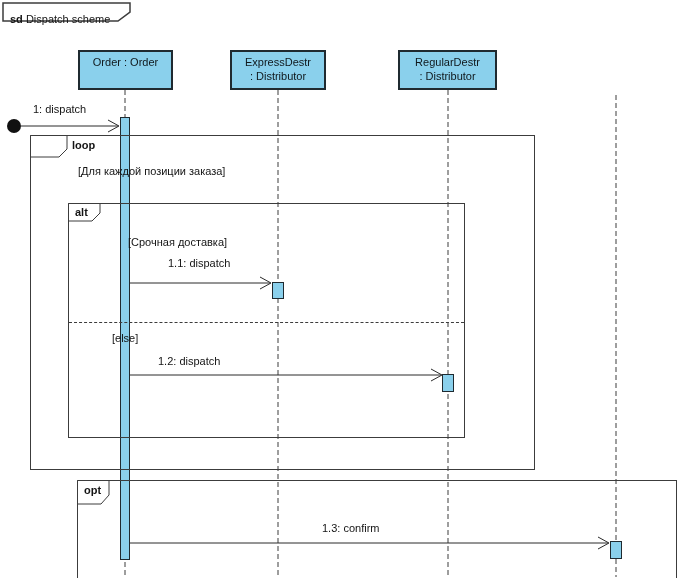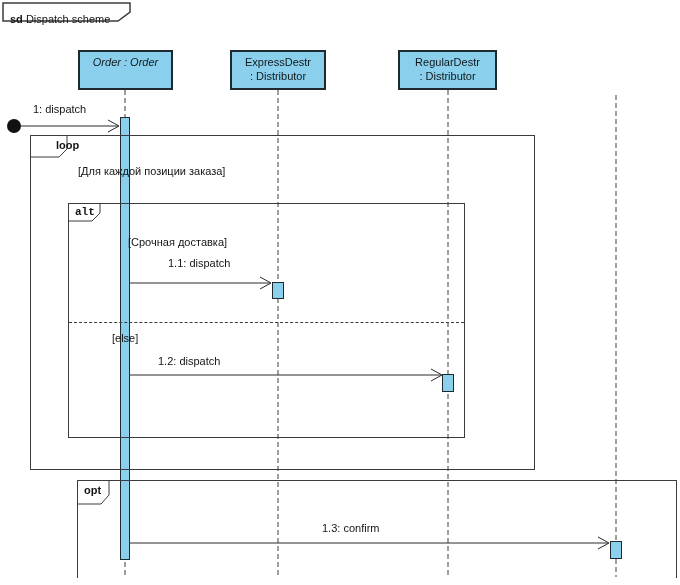--- a/index.html
+++ b/index.html
@@ -43,21 +43,21 @@
     <line x1="278" y1="90" x2="278" y2="577" stroke="#3c3c3c" stroke-width="1" stroke-dasharray="5,3"></line>
     <line x1="448" y1="90" x2="448" y2="577" stroke="#3c3c3c" stroke-width="1" stroke-dasharray="5,3"></line>
     <line x1="616" y1="95" x2="616" y2="577" stroke="#3c3c3c" stroke-width="1" stroke-dasharray="5,3"></line>
   </svg>
 
   <div class="activation" style="left:120px; top:117px; width:10px; height:443px;"></div>
   <div class="activation" style="left:272px; top:282px; width:12px; height:17px;"></div>
   <div class="activation" style="left:442px; top:374px; width:12px; height:18px;"></div>
   <div class="activation" style="left:610px; top:541px; width:12px; height:18px;"></div>
 
-  <div class="hdr" style="left:78px; top:50px; width:95px; height:40px;font-style:italic;">
+  <div class="hdr" style="left:78px; top:50px; width:95px; height:40px;">
     <div>Order : Order</div>
   </div>
   <div class="hdr" style="left:230px; top:50px; width:96px; height:40px;">
     <div>ExpressDestr</div>
     <div>: Distributor</div>
   </div>
   <div class="hdr" style="left:398px; top:50px; width:99px; height:40px;">
     <div>RegularDestr</div>
     <div>: Distributor</div>
   </div>
@@ -87,22 +87,22 @@
 
     <line x1="130" y1="543" x2="608" y2="543" stroke="#2a2a2a" stroke-width="1"></line>
     <polyline points="598,537 609,543 598,549" fill="none" stroke="#2a2a2a" stroke-width="1"></polyline>
   </svg>
 
   <div class="lbl" style="left:10px; top:5px;margin-top:8px;">
     <span class="op">sd</span>
     <span>Dispatch scheme</span>
   </div>
 
-  <div class="lbl op" style="left:20px; top:139px;padding-left:36px;">loop</div>
-  <div class="lbl op" style="left:75px; top:206px;font-family:Liberation Mono, monospace;">alt</div>
+  <div class="lbl op" style="left:36px; top:139px;padding-left:36px;">loop</div>
+  <div class="lbl op" style="left:75px; top:206px;">alt</div>
   <div class="lbl op" style="left:84px; top:484px;">opt</div>
 
   <div class="lbl" style="left:78px; top:165px;">[Для каждой позиции заказа]</div>
   <div class="lbl" style="left:112px; top:236px;padding-left:16px;">[Срочная доставка]</div>
   <div class="lbl" style="left:112px; top:332px;">[else]</div>
 
   <div class="lbl" style="left:33px; top:103px;">1: dispatch</div>
   <div class="lbl" style="left:158px; top:257px;margin-left:10px;">1.1: dispatch</div>
   <div class="lbl" style="left:158px; top:355px;">1.2: dispatch</div>
   <div class="lbl" style="left:322px; top:522px;">1.3: confirm</div>

